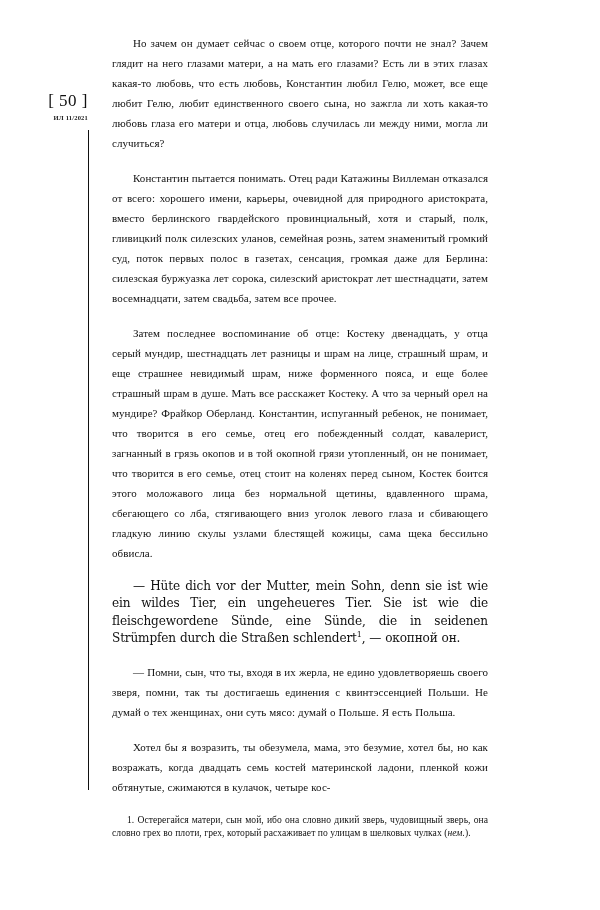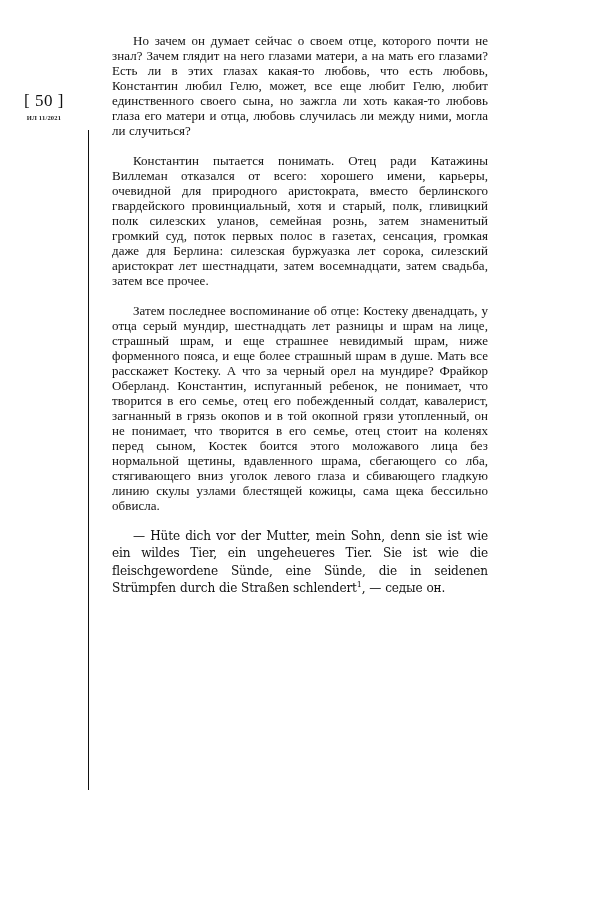--- a/index.html
+++ b/index.html
@@ -21,21 +21,21 @@
     inset: 0;
     background: #ffffff;
   }
 
   
   .folio {
     position: absolute;
     left: 0;
     top: 92px;
     width: 88px;
-    text-align: center;
+    text-align: right;
   }
   .folio-number {
     font-family: "Liberation Serif", "DejaVu Serif", serif;
     font-size: 17px;
     letter-spacing: 0.5px;
     color: #111111;
     line-height: 1.1;
     white-space: nowrap;
   }
   .folio-issue {
@@ -63,22 +63,22 @@
     position: absolute;
     left: 112px;
     top: 33px;
     width: 376px;
   }
 
   p.para {
     margin: 0;
     text-indent: 21px;
     text-align: justify;
-    font-size: 13px;
-    line-height: 15px;
+    font-size: 11px;
+    line-height: 20px;
     letter-spacing: 0.05px;
     word-spacing: 0.2px;
     -webkit-hyphens: none;
     hyphens: none;
   }
 
   p.para + p.para {
     margin-top: 15px;
   }
 
@@ -125,18 +125,23 @@
     <div class="folio-issue">ИЛ 11/2021</div>
   </div>
 
   <div class="vrule"></div>
 
   <div class="textcol">
     <p class="para">Но зачем он думает сейчас о своем отце, которого почти не знал? Зачем глядит на него глазами матери, а на мать его глазами? Есть ли в этих глазах какая-то любовь, что есть любовь, Константин любил Гелю, может, все еще любит Гелю, любит единственного своего сына, но зажгла ли хоть какая-то любовь глаза его матери и отца, любовь случилась ли между ними, могла ли случиться?</p>
     <p class="para">Константин пытается понимать. Отец ради Катажины Виллеман отказался от всего: хорошего имени, карьеры, очевидной для природного аристократа, вместо берлинского гвардейского провинциальный, хотя и старый, полк, гливицкий полк силезских уланов, семейная рознь, затем знаменитый громкий суд, поток первых полос в газетах, сенсация, громкая даже для Берлина: силезская буржуазка лет сорока, силезский аристократ лет шестнадцати, затем восемнадцати, затем свадьба, затем все прочее.</p>
     <p class="para">Затем последнее воспоминание об отце: Костеку двенадцать, у отца серый мундир, шестнадцать лет разницы и шрам на лице, страшный шрам, и еще страшнее невидимый шрам, ниже форменного пояса, и еще более страшный шрам в душе. Мать все расскажет Костеку. А что за черный орел на мундире? Фрайкор Оберланд. Константин, испуганный ребенок, не понимает, что творится в его семье, отец его побежденный солдат, кавалерист, загнанный в грязь окопов и в той окопной грязи утопленный, он не понимает, что творится в его семье, отец стоит на коленях перед сыном, Костек боится этого моложавого лица без нормальной щетины, вдавленного шрама, сбегающего со лба, стягивающего вниз уголок левого глаза и сбивающего гладкую линию скулы узлами блестящей кожицы, сама щека бессильно обвисла.</p>
 
-    <p class="para foreign"><span>— Hüte dich vor der Mutter, mein Sohn, denn sie ist wie ein wildes Tier, ein ungeheueres Tier. Sie ist wie die fleischgewordene Sünde, eine Sünde, die in seidenen Strümpfen durch die Straßen schlendert</span><sup class="fn">1</sup><span>, — седые он.</span></p>
+    <p class="para foreign"><span>— Hüte dich vor der Mutter, mein Sohn, denn sie ist wie ein wildes Tier, ein ungeheueres Tier. Sie ist wie die fleischgewordene Sünde, eine Sünde, die in seidenen Strümpfen durch die Straßen schlendert</span><sup class="fn">1</sup><span>, — окопной он.</span></p>
 
+    <p class="para">— Помни, сын, что ты, входя в их жерла, не едино удовлетворяешь своего зверя, помни, так ты достигаешь единения с квинтэссенцией Польши. Не думай о тех женщинах, они суть мясо: думай о Польше. Я есть Польша.</p>
+    <p class="para">Хотел бы я возразить, ты обезумела, мама, это безумие, хотел бы, но как возражать, когда двадцать семь костей материнской ладони, пленкой кожи обтянутые, сжимаются в кулачок, четыре кос-</p>
   </div>
 
+  <div class="footnotes">
+    <p class="footnote"><span>1. Остерегайся матери, сын мой, ибо она словно дикий зверь, чудовищный зверь, она словно грех во плоти, грех, который расхаживает по улицам в шелковых чулках (</span><i>нем.</i><span>).</span></p>
+  </div>
 
 </div>
 
 </body></html>

